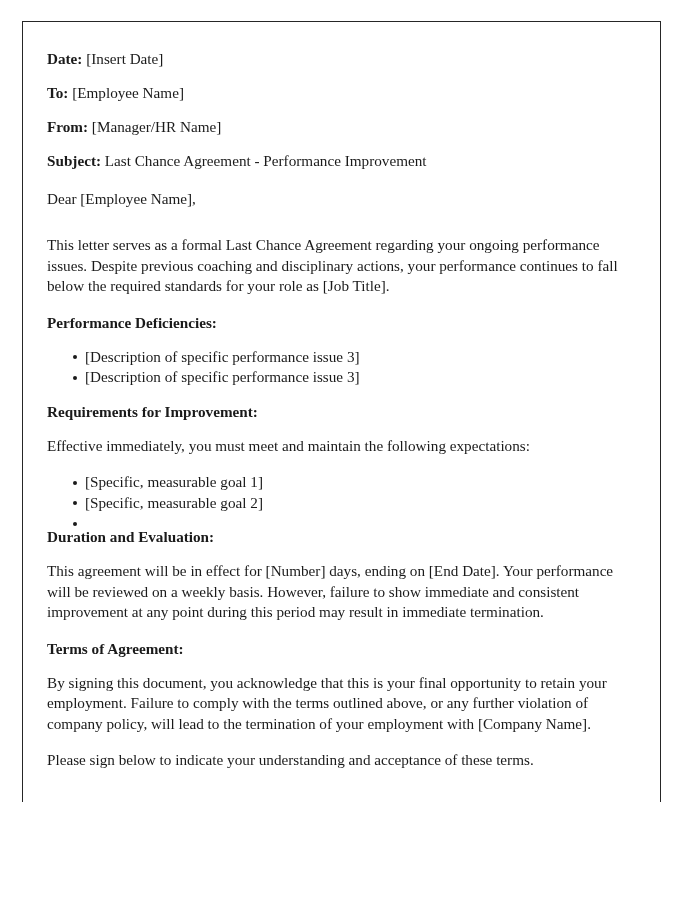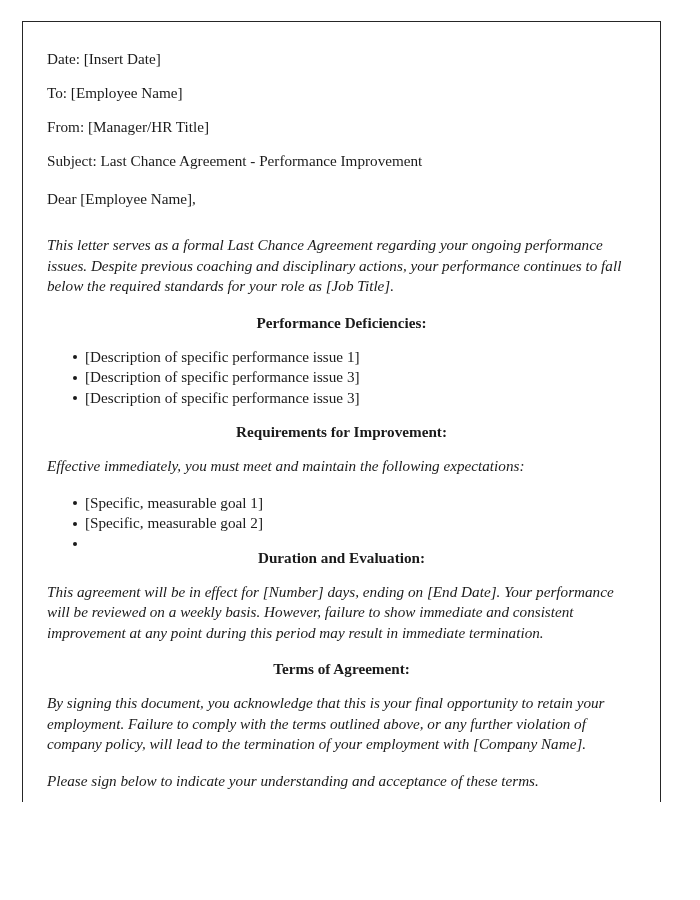--- a/index.html
+++ b/index.html
@@ -38,47 +38,45 @@
     width: 589px;
   }
 
   
   .meta-line {
     font-size: 15.2px;
     line-height: 20px;
     margin-bottom: 14px;
   }
   .meta-label {
-    font-weight: normal;
+    font-weight: bold;
   }
   .meta-value {
     font-weight: normal;
   }
 
   .salutation {
     font-size: 15.2px;
     line-height: 20px;
     margin-top: 18px;
     margin-bottom: 26px;
   }
 
   .para {
     font-size: 15.2px;
     line-height: 20.5px;
     margin: 0 0 16px 0;
     text-align: left;
-    font-style: italic;
   }
 
   .section-heading {
     font-size: 15.2px;
     font-weight: bold;
     line-height: 20px;
     margin: 0 0 14px 0;
-    text-align: center;
   }
 
   ul.bullets {
     list-style: none;
     margin: 0 0 14px 0;
     padding: 0;
   }
   ul.bullets li {
     position: relative;
     font-size: 15.2px;
@@ -109,38 +107,34 @@
       <span class="meta-value">[Insert Date]</span>
     </div>
 
     <div class="meta-line">
       <span class="meta-label">To:</span>
       <span class="meta-value">[Employee Name]</span>
     </div>
 
     <div class="meta-line">
       <span class="meta-label">From:</span>
-      <span class="meta-value">[Manager/HR Title]</span>
+      <span class="meta-value">[Manager/HR Name]</span>
     </div>
 
     <div class="meta-line">
       <span class="meta-label">Subject:</span>
       <span class="meta-value">Last Chance Agreement - Performance Improvement</span>
     </div>
 
     <div class="salutation">Dear [Employee Name],</div>
 
     <p class="para">This letter serves as a formal Last Chance Agreement regarding your ongoing performance issues. Despite previous coaching and disciplinary actions, your performance continues to fall below the required standards for your role as [Job Title].</p>
 
     <div class="section-heading">Performance Deficiencies:</div>
     <ul class="bullets">
-      <li>
-        <span class="bullet-dot"></span>
-        <span>[Description of specific performance issue 1]</span>
-      </li>
       <li>
         <span class="bullet-dot"></span>
         <span>[Description of specific performance issue 3]</span>
       </li>
       <li>
         <span class="bullet-dot"></span>
         <span>[Description of specific performance issue 3]</span>
       </li>
     </ul>
 

